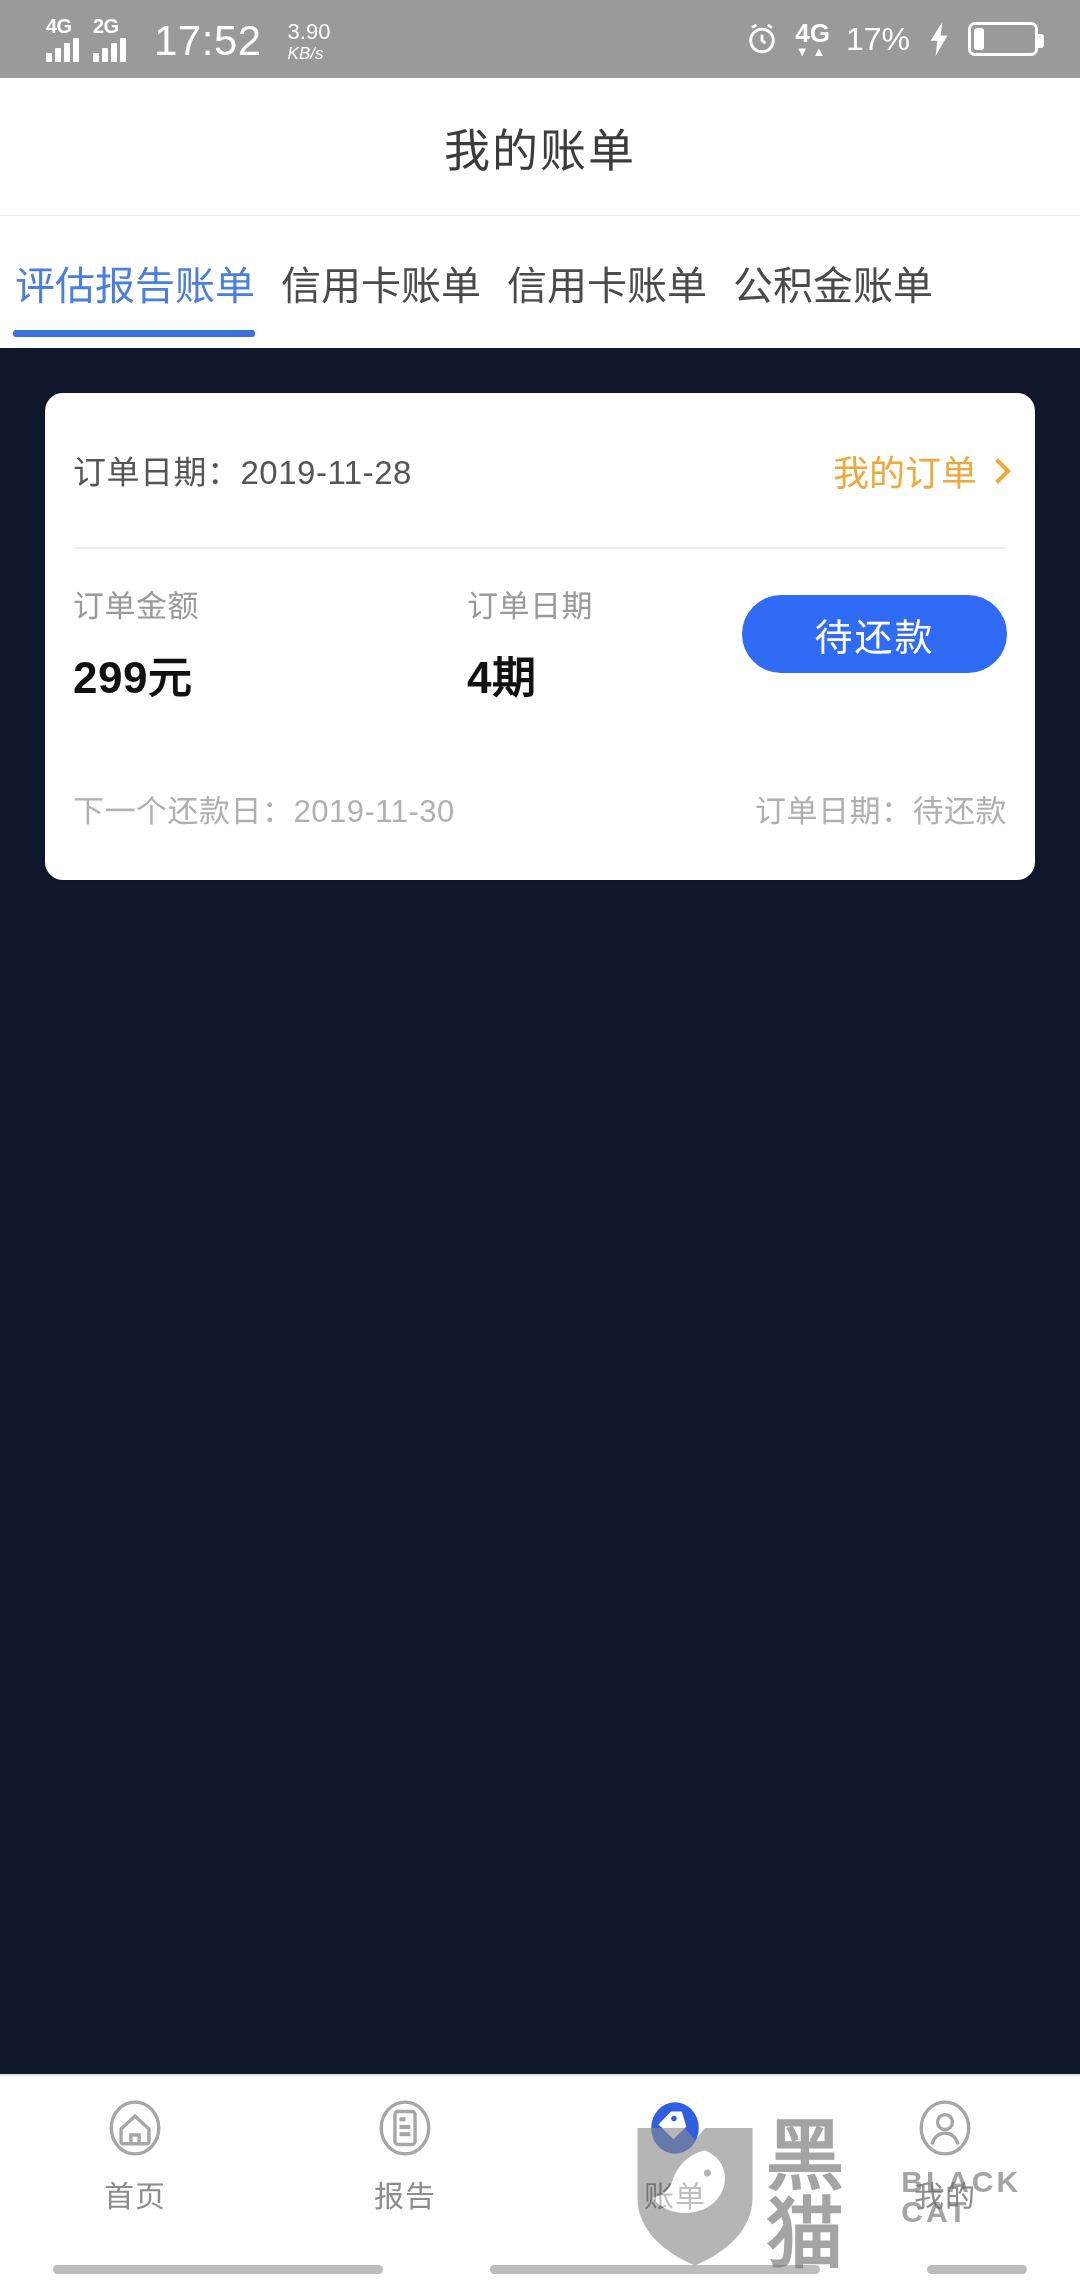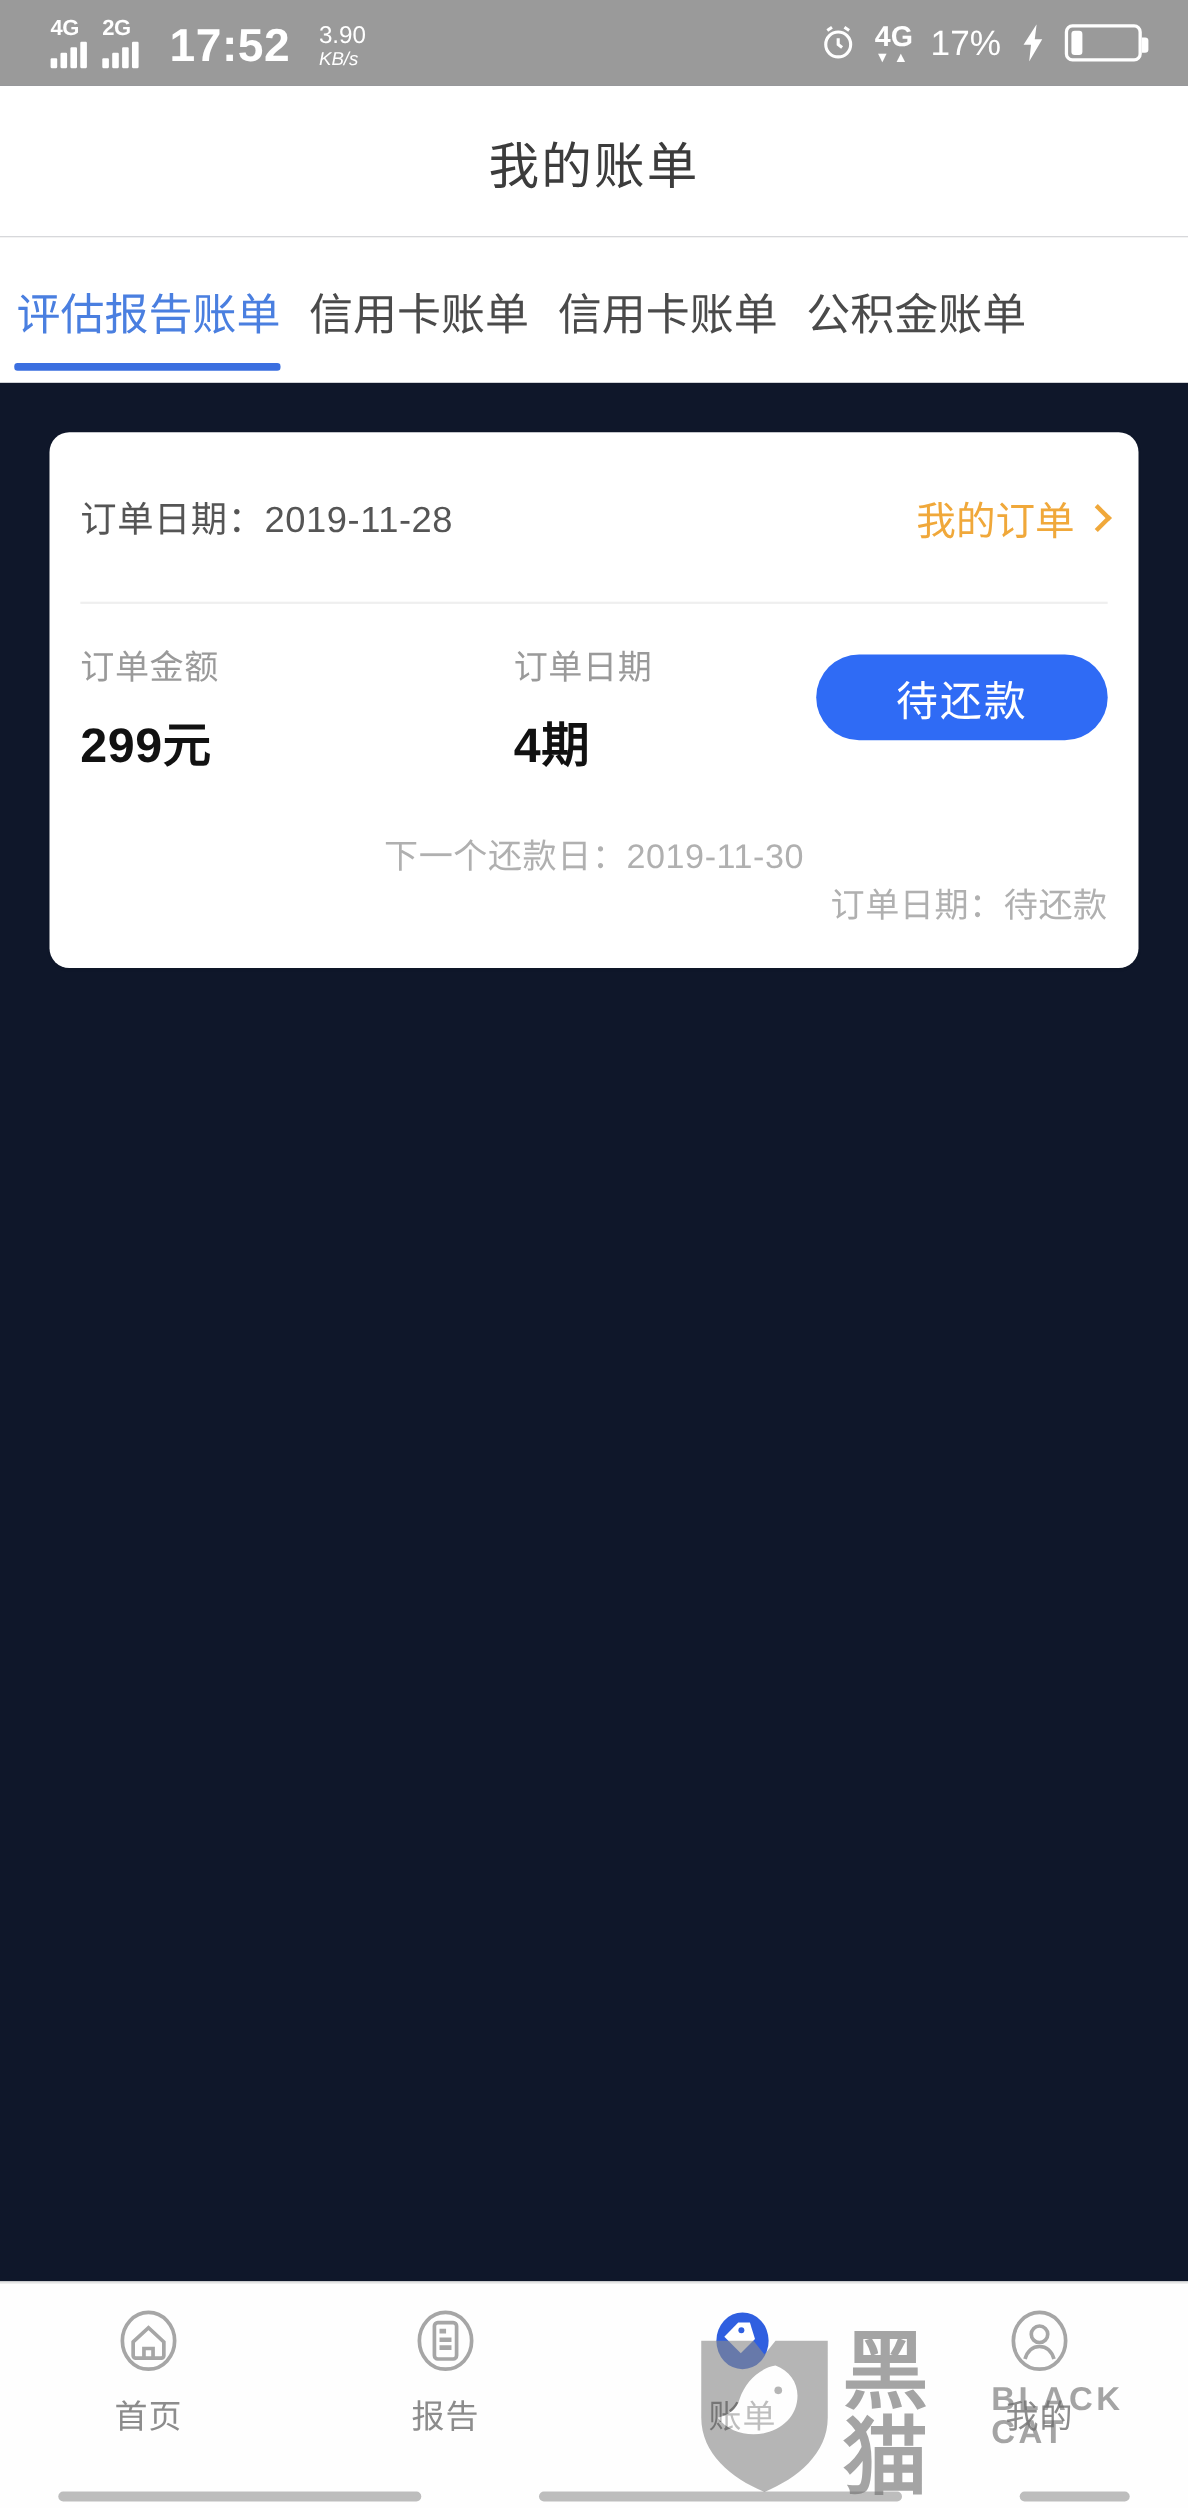--- a/index.html
+++ b/index.html
@@ -20,21 +20,21 @@
   }
   .sb-left{ display:flex; align-items:flex-end; margin-left:46px; gap:14px; }
   .sig{ display:flex; flex-direction:column; align-items:flex-start; }
   .sig-label{ font-size:20px; font-weight:bold; line-height:20px; letter-spacing:-0.5px; }
   .bars{ display:flex; align-items:flex-end; gap:3px; height:24px; margin-top:2px; }
   .bars i{ display:block; width:6px; background:#fff; border-radius:1px; }
   .bars i:nth-child(1){ height:9px; }
   .bars i:nth-child(2){ height:14px; }
   .bars i:nth-child(3){ height:19px; }
   .bars i:nth-child(4){ height:24px; }
-  .clock{ font-size:42px; line-height:42px; margin-left:14px; font-weight:700; letter-spacing:0.5px; }
+  .clock{ font-size:42px; line-height:42px; margin-left:14px; font-weight:400; letter-spacing:0.5px; }
   .netspeed{ margin-left:12px; display:flex; flex-direction:column; line-height:1; }
   .netspeed .n1{ font-size:22px; }
   .netspeed .n2{ font-size:17px; font-style:italic; margin-top:2px; }
 
   .sb-right{ margin-left:auto; margin-right:42px; display:flex; align-items:center; gap:16px; }
   .pct{ font-size:32px; line-height:32px; }
   .icon-wrap{ display:flex; align-items:center; }
   .batt{
     width:70px; height:34px; border:3px solid #fff; border-radius:7px;
     position:relative; display:flex; align-items:center; padding:3px;
@@ -105,21 +105,21 @@
   .col-value{ font-size:44px; color:#111111; font-weight:bold; margin-top:16px; letter-spacing:0.5px; }
   .pay-btn{
     position:absolute; right:28px; top:48px;
     width:265px; height:78px; border-radius:39px;
     background:#2f6bf5; color:#ffffff;
     display:flex; align-items:center; justify-content:center;
     font-size:38px; letter-spacing:2px; border:none; cursor:pointer;
   }
   .card-row3{
     position:absolute; top:360px; left:0; width:990px; height:110px;
-    display:flex; align-items:center; padding:0 28px;flex-direction:column;
+    display:flex; align-items:center; padding:0 28px;
   }
   .next-date{ font-size:31px; color:#b0b0b0; letter-spacing:0.5px; }
   .repay-status{ margin-left:auto; font-size:31px; color:#b0b0b0; letter-spacing:0.5px; }
 
   
   .bottomnav{
     position:absolute; bottom:0; left:0; width:1080px; height:206px;
     background:#fefefe; border-top:2px solid #e4e4e4;
     display:flex; align-items:flex-start;
   }

